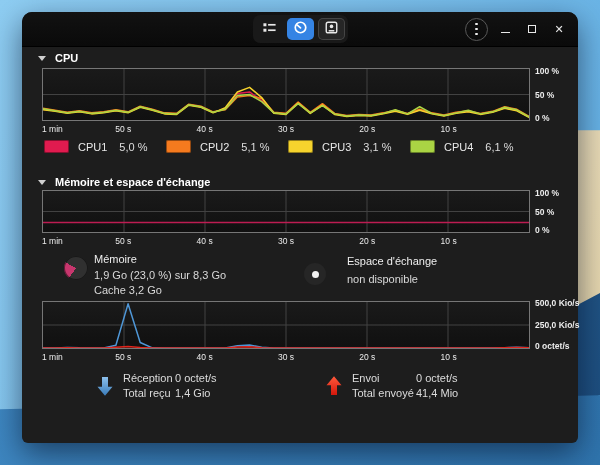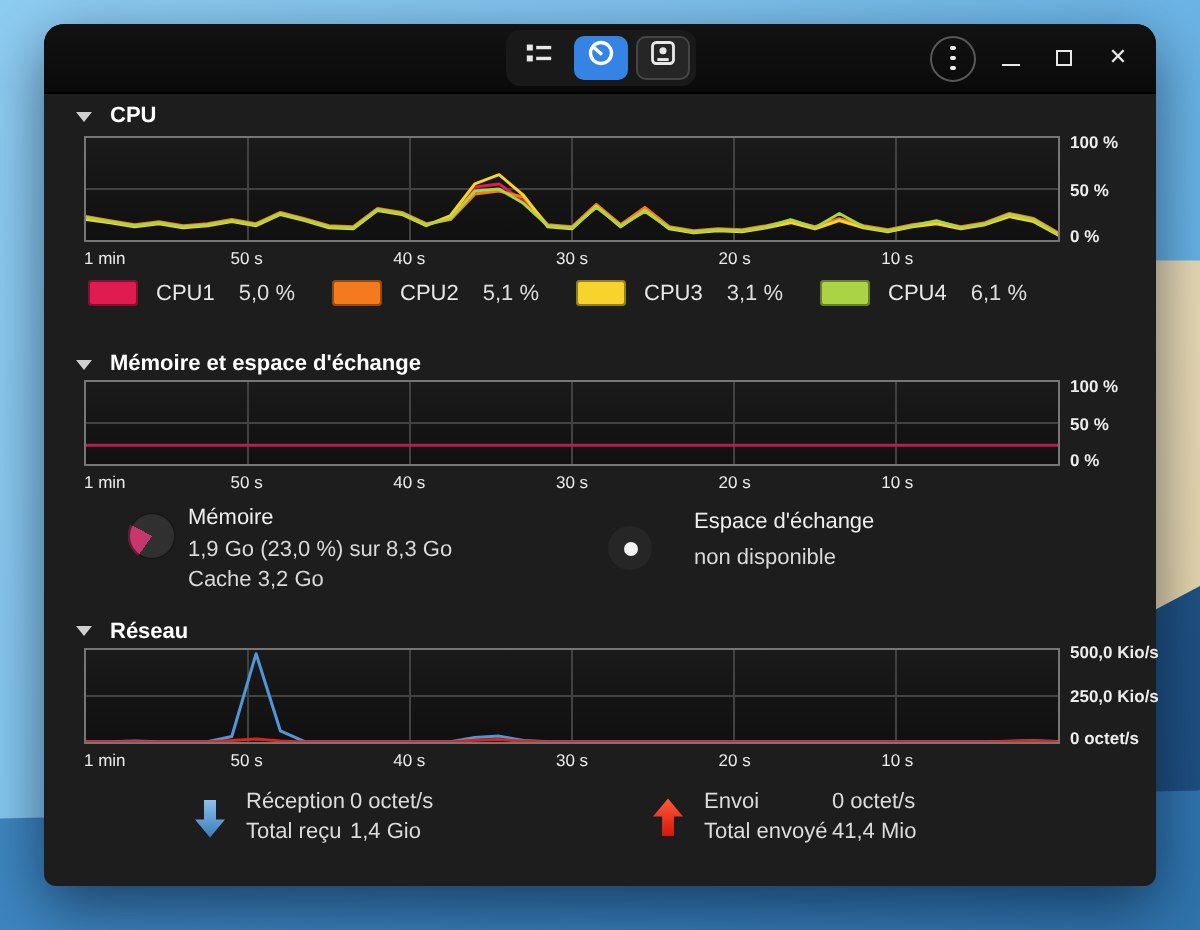--- a/index.html
+++ b/index.html
@@ -245,24 +245,20 @@
       </div>
       <div class="swap-col">
         <span class="swap-icon"></span>
         <div class="swap-text">
           <div class="first">Espace d'échange</div>
           <div>non disponible</div>
         </div>
       </div>
     </div>
 
-    <div class="section-header" style="margin-top:11px">
-      <span class="expander-arrow"></span>
-      <span class="section-title">Réseau</span>
-    </div>
     <div class="graph-block" style="margin-top:2px">
       <div class="plot net">
           <svg viewBox="0 0 1000 100" preserveAspectRatio="none">
             <line x1="166.66666666666666" y1="0" x2="166.66666666666666" y2="100" stroke="#424242" vector-effect="non-scaling-stroke"></line>
             <line x1="333.3333333333333" y1="0" x2="333.3333333333333" y2="100" stroke="#424242" vector-effect="non-scaling-stroke"></line>
             <line x1="500" y1="0" x2="500" y2="100" stroke="#424242" vector-effect="non-scaling-stroke"></line>
             <line x1="666.6666666666666" y1="0" x2="666.6666666666666" y2="100" stroke="#424242" vector-effect="non-scaling-stroke"></line>
             <line x1="833.3333333333334" y1="0" x2="833.3333333333334" y2="100" stroke="#424242" vector-effect="non-scaling-stroke"></line>
             <line x1="0" y1="50" x2="1000" y2="50" stroke="#424242" vector-effect="non-scaling-stroke"></line>
             <polyline points="0.0,99.80 25.0,99.80 50.0,98.80 75.0,99.60 100.0,99.80 125.0,99.80 150.0,94.00 175.0,4.00 200.0,88.00 225.0,99.60 250.0,99.80 275.0,99.80 300.0,99.80 325.0,99.80 350.0,99.80 375.0,99.80 400.0,95.00 425.0,93.60 450.0,98.40 475.0,99.80 500.0,99.80 525.0,99.80 550.0,99.80 575.0,99.80 600.0,99.80 625.0,99.80 650.0,99.80 675.0,99.80 700.0,99.80 725.0,99.80 750.0,99.80 775.0,99.80 800.0,99.80 825.0,99.80 850.0,99.80 875.0,99.80 900.0,99.80 925.0,99.80 950.0,99.20 975.0,98.60 1000.0,99.40" fill="none" stroke="#4f97d7" stroke-width="1.5" stroke-linejoin="round" stroke-linecap="round" vector-effect="non-scaling-stroke"></polyline>

